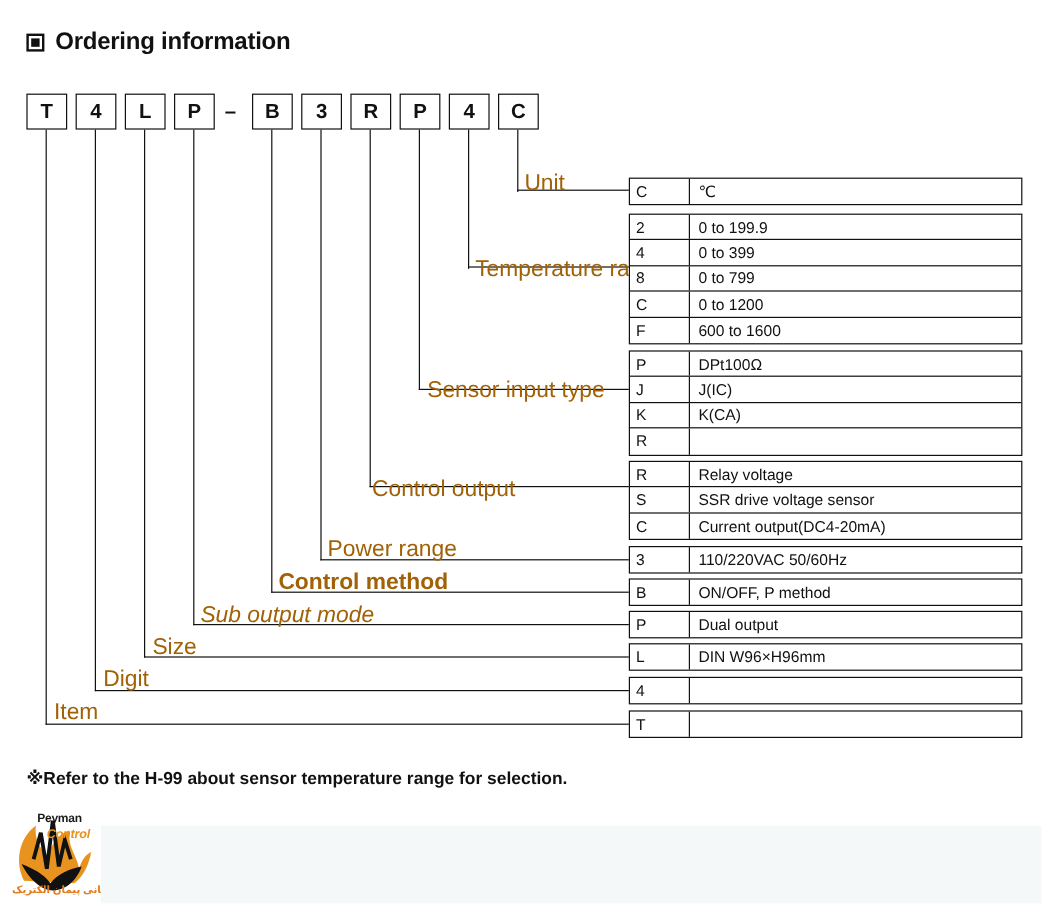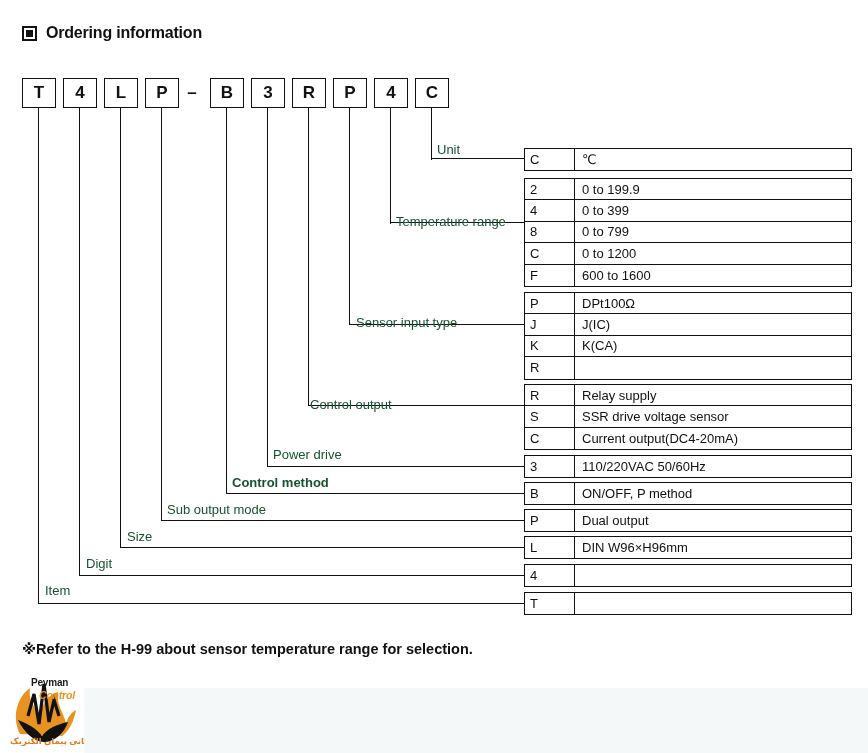--- a/index.html
+++ b/index.html
@@ -10,38 +10,38 @@
     color:#1a1a1a;
     -webkit-font-smoothing:antialiased;
   }
   .abs{position:absolute;}
 
   
   #heading{left:22px;top:24px;display:flex;align-items:center;gap:9px;}
   #bullet{width:15px;height:15px;border:2px solid #111;box-sizing:border-box;
           display:flex;align-items:center;justify-content:center;}
   #bullet i{display:block;width:7px;height:7px;background:#111;}
-  #heading-text{font-size:16px;font-weight:bold;letter-spacing:-0.2px;color:#111;}
+  #heading-text{font-size:20px;font-weight:bold;letter-spacing:-0.2px;color:#111;}
 
   
   .codebox{
     width:34px;height:30px;border:1.6px solid #111;box-sizing:border-box;
     display:flex;align-items:center;justify-content:center;
     font-size:17px;font-weight:bold;color:#111;background:#fff;
     top:78px;
   }
   #dash{top:78px;height:30px;display:flex;align-items:center;justify-content:center;
         font-size:17px;font-weight:bold;color:#111;width:20px;}
 
   
   .vline{background:#111;width:1.4px;}
   .hline{background:#111;height:1.4px;}
 
   
-  .leader-label{font-size:13px;color:#14532d;white-space:nowrap;line-height:1;}
+  .leader-label{font-size:19px;color:#a16207;white-space:nowrap;line-height:1;}
 
   
   .grp{position:absolute;left:524px;width:328px;border:1.4px solid #111;box-sizing:border-box;background:#fff;}
   .grow{display:flex;height:21.4px;box-sizing:border-box;border-bottom:1.4px solid #111;}
   .grp .grow:last-child{border-bottom:none;}
   .gcode{width:50px;box-sizing:border-box;border-right:1.4px solid #111;
          display:flex;align-items:center;padding-left:5px;font-size:13px;color:#111;}
   .gdesc{flex:1;display:flex;align-items:center;padding-left:7px;font-size:13px;color:#111;}
 
   
@@ -110,23 +110,23 @@
   <div class="abs vline" style="left:38px;top:108px;height:496px;"></div>
   <div class="abs hline" style="left:38px;top:603px;width:487px;"></div>
 
 </div>
 
 <div id="leader-labels">
   <div class="abs leader-label" style="left:437px;top:143px;">Unit</div>
   <div class="abs leader-label" style="left:396px;top:215px;">Temperature range</div>
   <div class="abs leader-label" style="left:356px;top:316px;">Sensor input type</div>
   <div class="abs leader-label" style="left:310px;top:398px;">Control output</div>
-  <div class="abs leader-label" style="left:273px;top:448px;">Power drive</div>
+  <div class="abs leader-label" style="left:273px;top:448px;">Power range</div>
   <div class="abs leader-label" style="left:232px;top:476px;font-weight:bold;">Control method</div>
-  <div class="abs leader-label" style="left:167px;top:503px;">Sub output mode</div>
+  <div class="abs leader-label" style="left:167px;top:503px;font-style:italic;">Sub output mode</div>
   <div class="abs leader-label" style="left:127px;top:530px;">Size</div>
   <div class="abs leader-label" style="left:86px;top:557px;">Digit</div>
   <div class="abs leader-label" style="left:45px;top:584px;">Item</div>
 </div>
 
 <div id="spec-table">
 
   <div class="grp" style="top:148px;">
     <div class="grow">
       <div class="gcode">C</div>
@@ -171,21 +171,21 @@
       <div class="gdesc">K(CA)</div>
     </div>
     <div class="grow">
       <div class="gcode">R</div>
     </div>
   </div>
 
   <div class="grp" style="top:384px;">
     <div class="grow">
       <div class="gcode">R</div>
-      <div class="gdesc">Relay supply</div>
+      <div class="gdesc">Relay voltage</div>
     </div>
     <div class="grow">
       <div class="gcode">S</div>
       <div class="gdesc">SSR drive voltage sensor</div>
     </div>
     <div class="grow">
       <div class="gcode">C</div>
       <div class="gdesc">Current output(DC4-20mA)</div>
     </div>
   </div>

